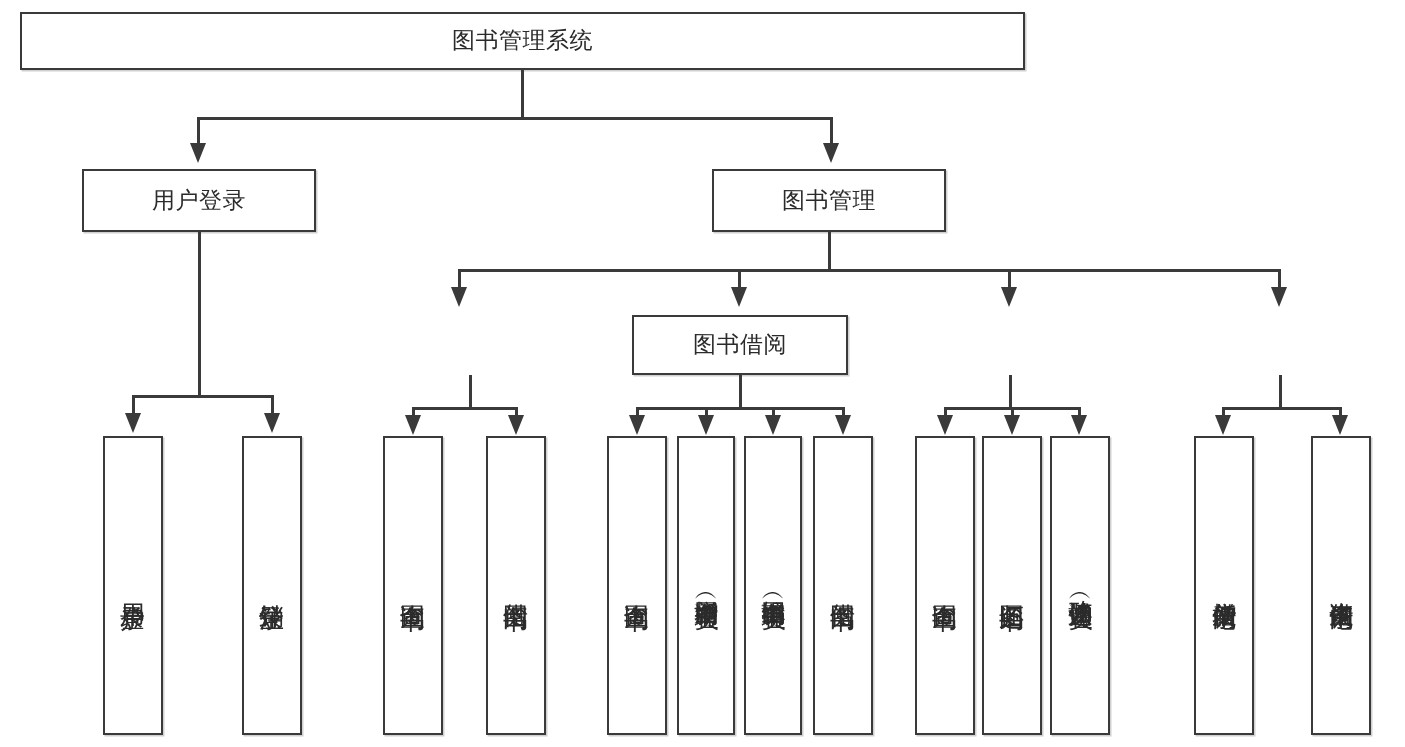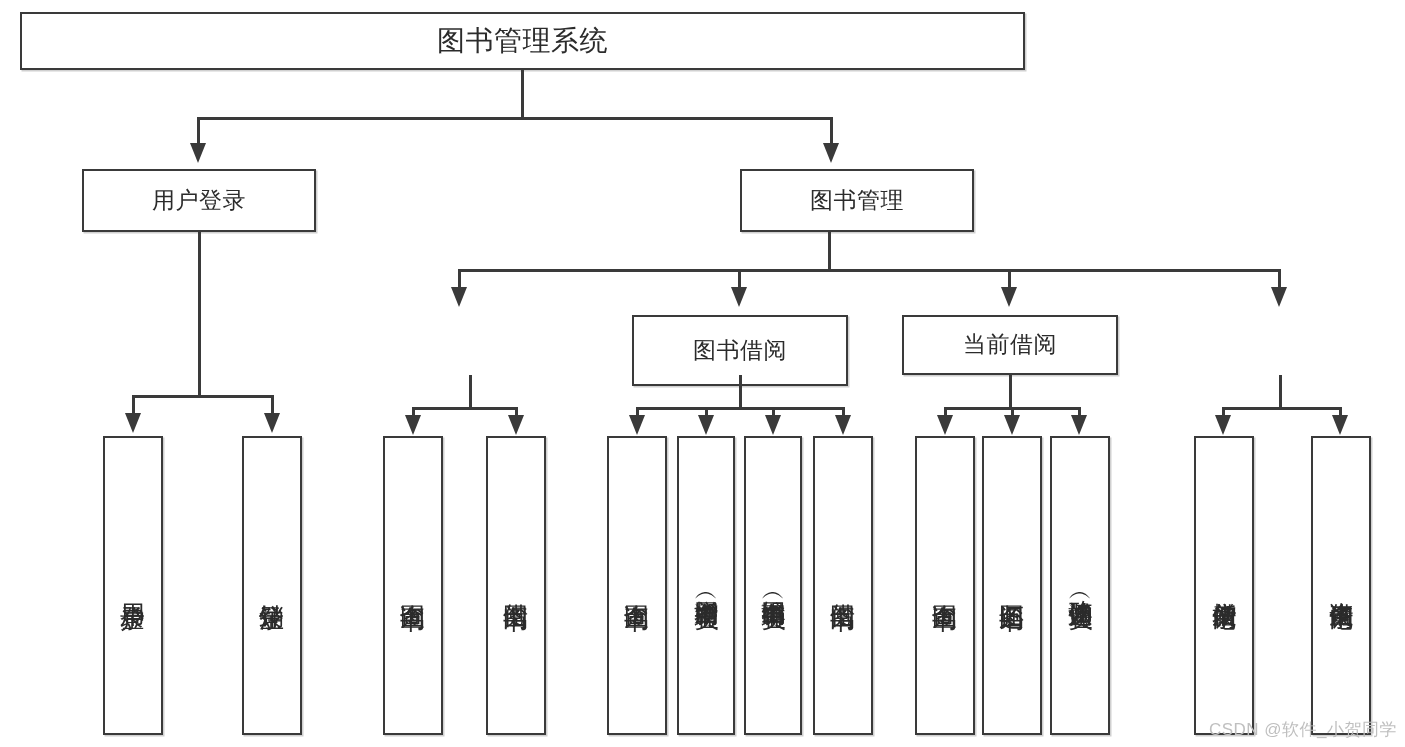--- a/index.html
+++ b/index.html
@@ -31,21 +31,21 @@
   .node .label {
     line-height: 1.18;
     letter-spacing: 0.5px;
     white-space: nowrap;
   }
   
   .node.h .label {
     font-size: 23px;
   }
   .node.root .label {
-    font-size: 28px;
+    font-size: 23px;
   }
   
   .node.v {
     align-items: center;
     justify-content: center;
   }
   .node.v .label {
     writing-mode: vertical-rl;
     text-orientation: upright;
     font-size: 25px;
@@ -99,21 +99,21 @@
   <div class="seg v" style="left:197px; top:117px; width:2.5px; height:26px;"></div>
   <div class="arrow" style="left:190px; top:143px;"></div>
 
   <div class="seg v" style="left:830px; top:117px; width:2.5px; height:26px;"></div>
   <div class="arrow" style="left:823px; top:143px;"></div>
 
   <div class="node h" style="left:82px; top:169px; width:234px; height:63px;">
     <span class="label">用户登录</span>
   </div>
 
-  <div class="node h" style="left:740px; top:169px; width:234px; height:63px;text-align:center;">
+  <div class="node h" style="left:712px; top:169px; width:234px; height:63px;text-align:center;">
     <span class="label">图书管理</span>
   </div>
 
   <div class="seg v" style="left:198px; top:232px; width:2.5px; height:165px;"></div>
   <div class="seg h" style="left:132px; top:395px; width:141px; height:2.5px;"></div>
   <div class="seg v" style="left:132px; top:395px; width:2.5px; height:18px;"></div>
   <div class="arrow" style="left:125px; top:413px;"></div>
   <div class="seg v" style="left:271px; top:395px; width:2.5px; height:18px;"></div>
   <div class="arrow" style="left:264px; top:413px;"></div>
 
@@ -121,25 +121,22 @@
   <div class="seg h" style="left:458px; top:269px; width:822px; height:2.5px;"></div>
   <div class="seg v" style="left:458px; top:269px; width:2.5px; height:18px;"></div>
   <div class="arrow" style="left:451px; top:287px;"></div>
   <div class="seg v" style="left:738px; top:269px; width:2.5px; height:18px;"></div>
   <div class="arrow" style="left:731px; top:287px;"></div>
   <div class="seg v" style="left:1008px; top:269px; width:2.5px; height:18px;"></div>
   <div class="arrow" style="left:1001px; top:287px;"></div>
   <div class="seg v" style="left:1278px; top:269px; width:2.5px; height:18px;"></div>
   <div class="arrow" style="left:1271px; top:287px;"></div>
 
-  <div class="node h" style="left:632px; top:315px; width:216px; height:71px;">
+  <div class="node h" style="left:632px; top:315px; width:216px; height:60px;">
     <span class="label">图书借阅</span>
-  </div>
-  <div class="node h" style="left:902px; top:315px; width:216px; height:60px;">
-    <span class="label">当前借阅</span>
   </div>
 
   <div class="seg v" style="left:469px; top:375px; width:2.5px; height:34px;"></div>
   <div class="seg h" style="left:412px; top:407px; width:105px; height:2.5px;"></div>
   <div class="seg v" style="left:412px; top:407px; width:2.5px; height:8px;"></div>
   <div class="arrow" style="left:405px; top:415px;"></div>
   <div class="seg v" style="left:515px; top:407px; width:2.5px; height:8px;"></div>
   <div class="arrow" style="left:508px; top:415px;"></div>
 
   <div class="seg v" style="left:739px; top:375px; width:2.5px; height:34px;"></div>
@@ -206,15 +203,14 @@
     <span class="label">确认归还（管理员）</span>
   </div>
 
   <div class="node v narrow" style="left:1194px; top:436px; width:60px; height:299px;">
     <span class="label">新增借阅记录</span>
   </div>
   <div class="node v narrow" style="left:1311px; top:436px; width:60px; height:299px;">
     <span class="label">查询借阅记录</span>
   </div>
 
-  <div class="watermark">CSDN @软件_小贺同学</div>
 
 </div>
 
 </body></html>

